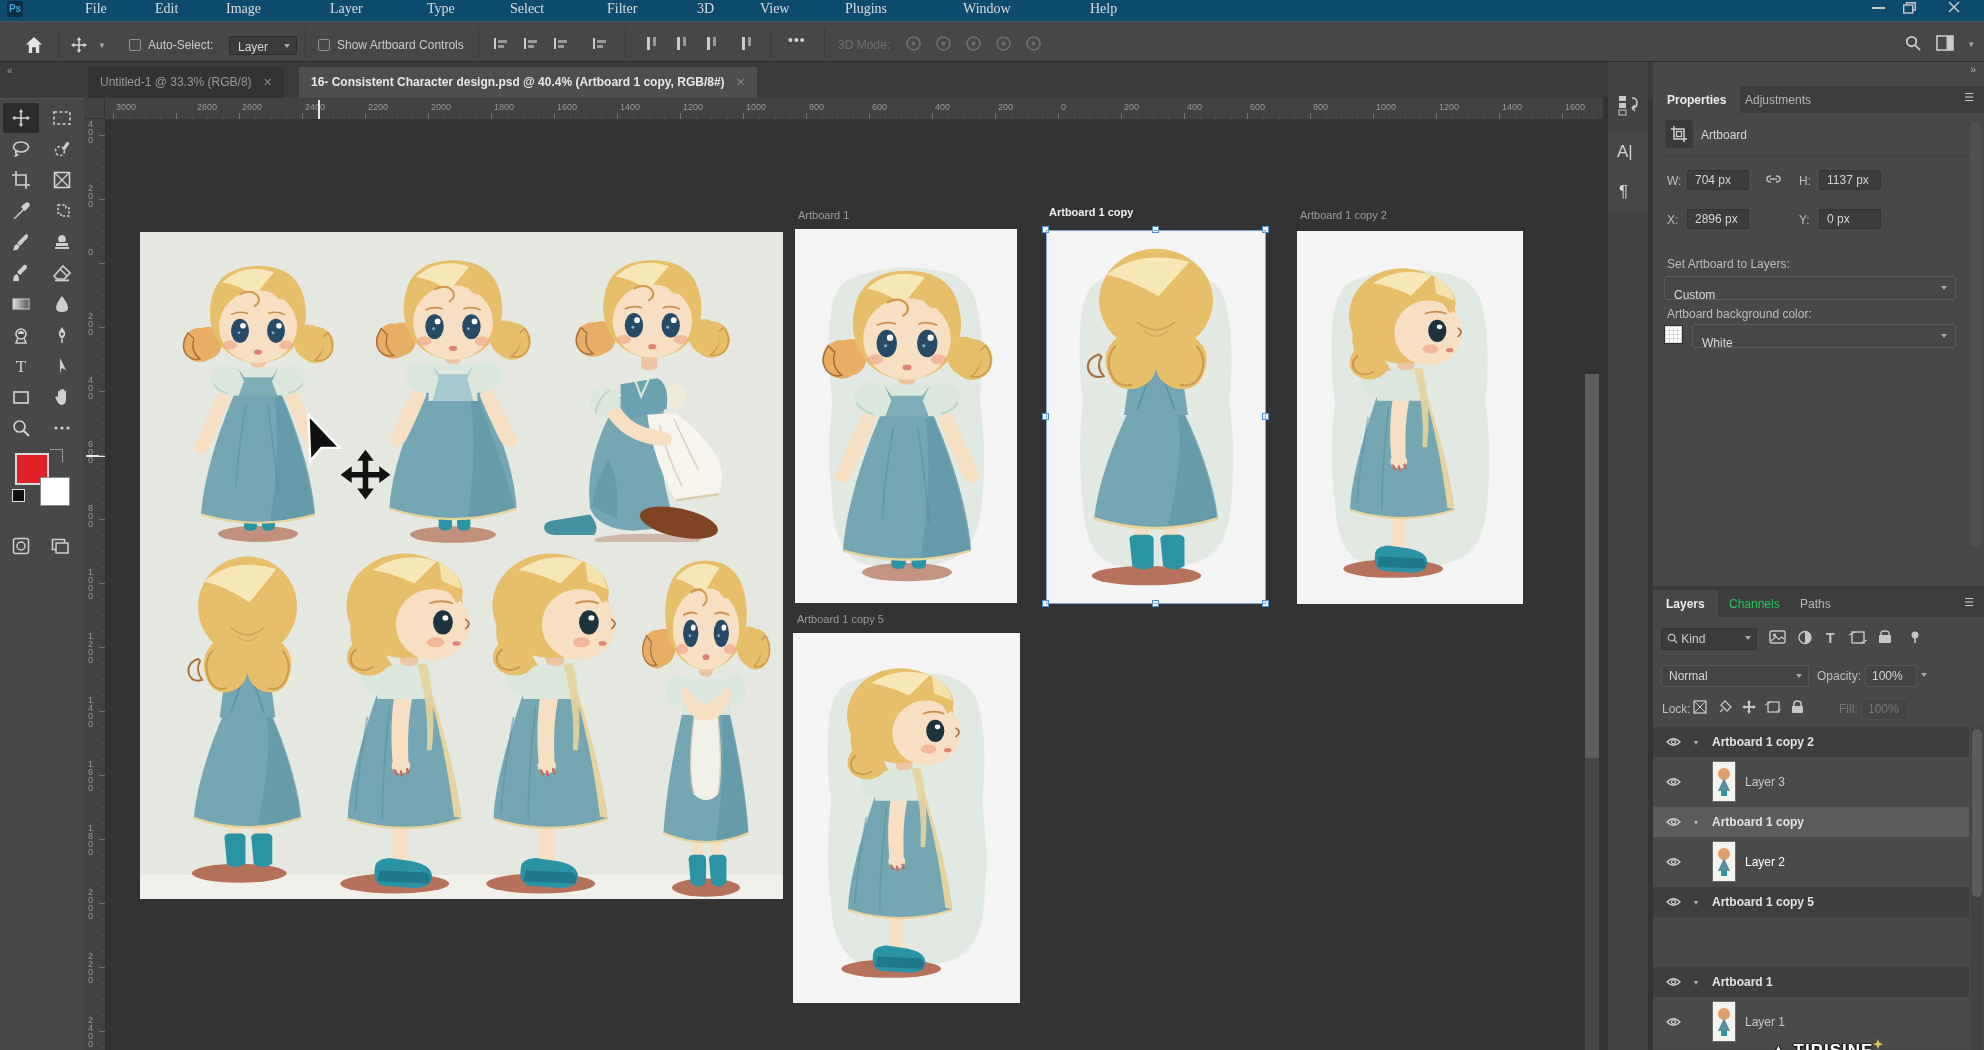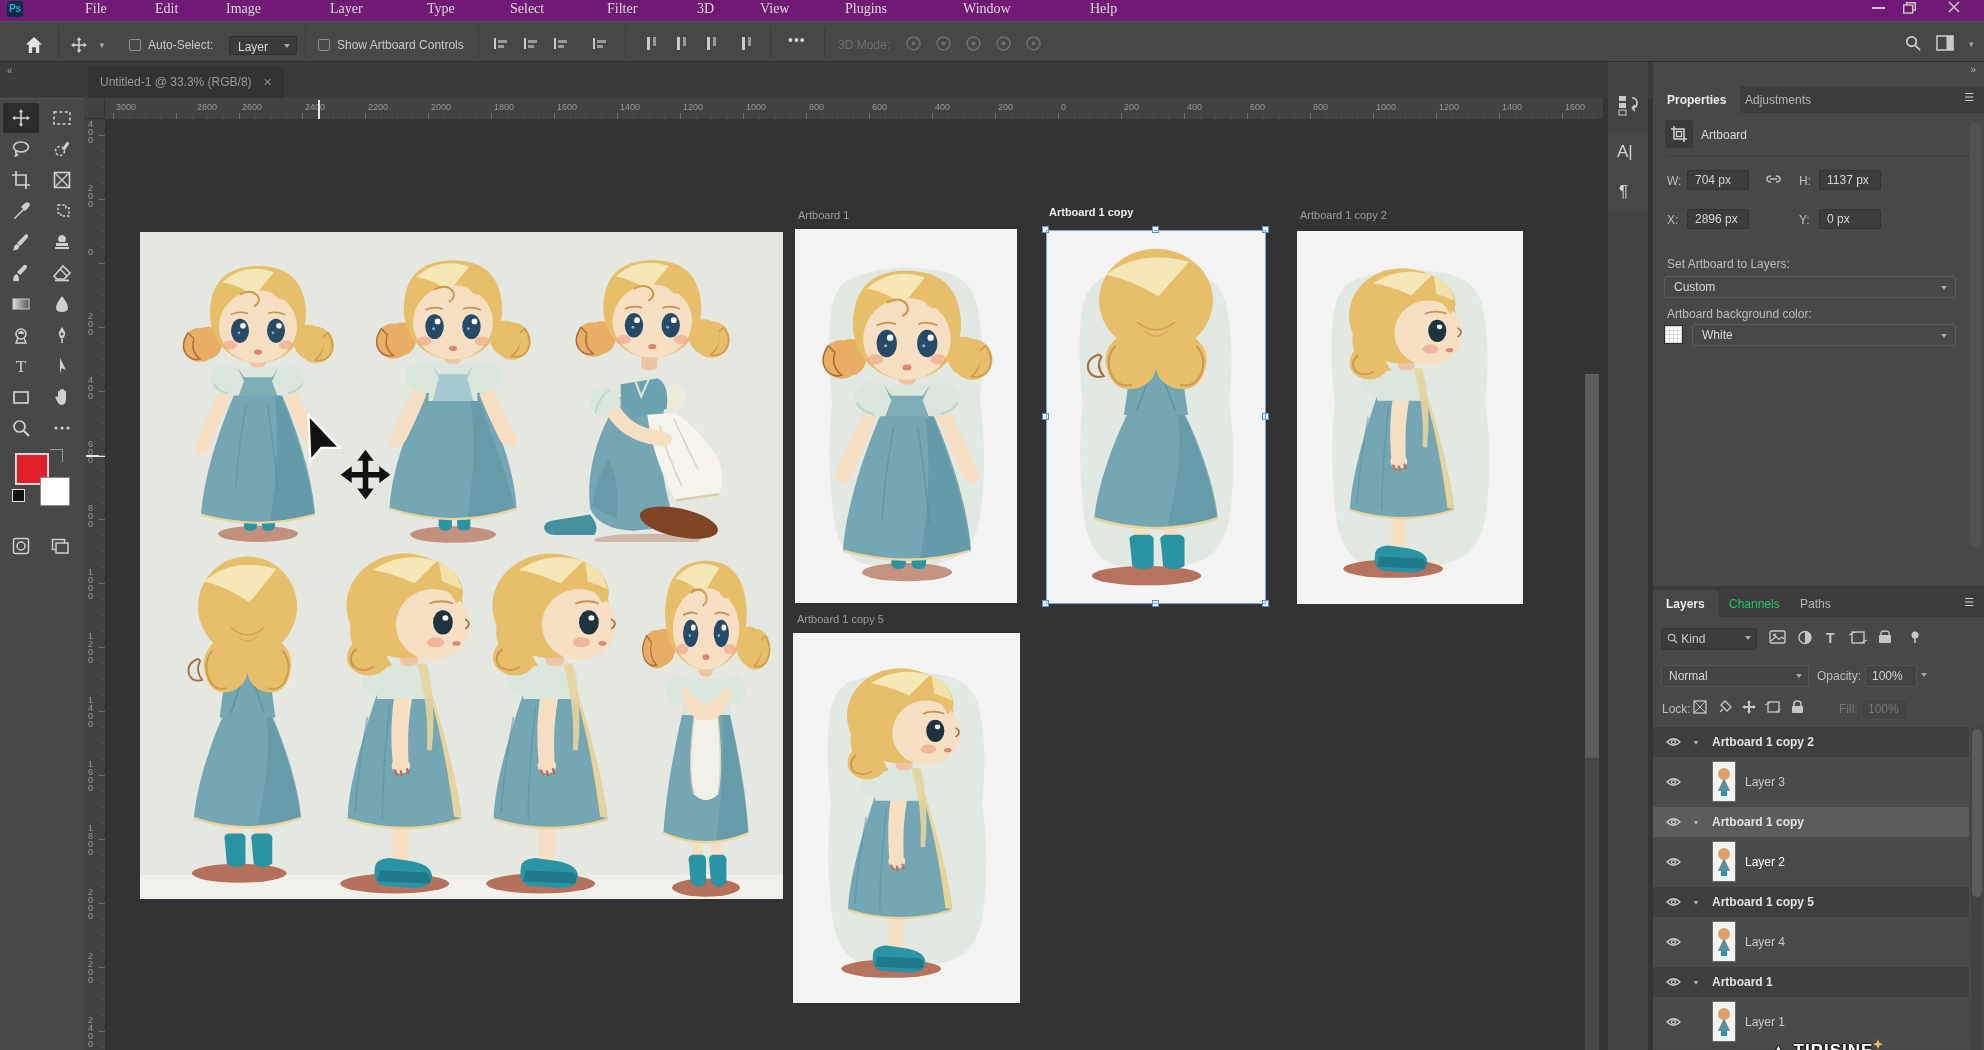--- a/index.html
+++ b/index.html
@@ -1,17 +1,17 @@
 <!DOCTYPE html>
 <html><head><meta charset="utf-8"><style>
 * { margin:0; padding:0; box-sizing:border-box; }
 html,body { width:1984px; height:1050px; overflow:hidden; }
 body { font-family:"Liberation Sans",sans-serif; background:#343435; position:relative; }
 .abs { position:absolute; }
-#menubar { position:absolute; left:0; top:0; width:1984px; height:21px; background:#701a75; color:#dcdcdc; font-size:14px; }
+#menubar { position:absolute; left:0; top:0; width:1984px; height:21px; background:#0c4a6e; color:#dcdcdc; font-size:14px; }
 #menubar .mi { position:absolute; top:1px;font-family:Liberation Serif, serif; }
 #pslogo { position:absolute; left:7px; top:1px; width:16px; height:16px; background:#0d2e44; border-radius:3px; color:#35a7e8; font-size:10px; font-weight:bold; text-align:center; line-height:16px; }
 #optbar { position:absolute; left:0; top:21px; width:1984px; height:41px; background:#474747; border-top:1px solid #535353; border-bottom:1px solid #2c2c2c; color:#c9c9c9; font-size:12px; }
 .odiv { position:absolute; top:6px; height:30px; width:1px; background:#3a3a3a; }
 .ochk { position:absolute; top:17px; width:12px; height:12px; border:1px solid #909090; background:#474747; border-radius:2px; }
 #optbar .lbl { position:absolute; top:16px; }
 #laydrop { position:absolute; left:229px; top:14px; width:68px; height:19px; background:#3b3b3b; border:1px solid #2e2e2e; border-radius:2px; color:#d8d8d8; padding:3px 8px; font-size:12px; }
 #laydrop:after { content:""; position:absolute; right:6px; top:7px; border-left:3.5px solid transparent; border-right:3.5px solid transparent; border-top:4px solid #a8a8a8; }
 #tabstrip { position:absolute; left:0; top:62px; width:1984px; height:36px; background:#3b3b3b; }
 .tab { position:absolute; top:5px; height:31px; font-size:12px; padding:8px 12px 0 12px; }
@@ -37,21 +37,21 @@
 .blabel { position:absolute; font-size:11px; color:#9b9b9b; }
 .blabel.sel { color:#f0f0f0; font-weight:bold; }
 #vsbthumb { position:absolute; left:1480px; top:255px; width:14px; height:384px; background:#5d5d5d; }
 #vsbtrack { position:absolute; left:1480px; top:639px; width:14px; height:292px; background:#474747; }
 .handle { position:absolute; width:7px; height:7px; background:#f5f5f5; border:1px solid #4a90d9; }
 #iconstrip { position:absolute; left:1608px; top:62px; width:40px; height:988px; background:#434343; }
 #panelwrap { position:absolute; left:1653px; top:62px; width:331px; height:988px; background:#484848; font-size:12px; }
 .ptab { position:absolute; top:0; height:27px; padding-top:7px; font-size:12px; }
 .inbox { position:absolute; background:#3c3c3c; border:1px solid #333; border-radius:2px; color:#d6d6d6; font-size:12px; padding:2px 7px; height:20px; }
 .plabel { position:absolute; color:#bdbdbd; font-size:12px; }
-.pdrop { position:absolute; background:#474747; border:1px solid #5c5c5c; border-radius:3px; color:#d9d9d9; font-size:12px; padding:3px 9px; height:22px; }
+.pdrop { position:absolute; background:#474747; border:1px solid #5c5c5c; border-radius:3px; color:#d9d9d9; font-size:12px; padding:11px 9px; height:22px; }
 .pdrop:after { content:""; position:absolute; right:8px; top:9px; border-left:3.5px solid transparent; border-right:3.5px solid transparent; border-top:4px solid #a8a8a8; }
 .lrow { position:absolute; left:0; width:316px; color:#d2d2d2; font-size:12px; }
 .eye { position:absolute; left:13px; }
 .chev { position:absolute; left:41px; color:#b5b5b5; font-size:8px; }
 .lthumb { position:absolute; left:60px; top:5px; width:22px; height:39px; background:#f2f2f2; outline:1px solid #6a6a6a; }
 </style></head><body>
 
 <div id="menubar">
     <div id="pslogo">Ps</div>
 <div class="mi" style="left:85px">File</div>
@@ -157,20 +157,21 @@
       <path d="M11 11 L16 16" stroke="#c9c9c9" stroke-width="2"></path>
     </svg>
 <svg class="abs" style="left:1936px;top:13px" width="18" height="16" viewBox="0 0 18 16">
       <rect x="1" y="1" width="16" height="14" fill="none" stroke="#c9c9c9" stroke-width="1.6"></rect>
       <rect x="10.5" y="1" width="6.5" height="14" fill="#c9c9c9"></rect>
     </svg>
 <div class="abs" style="left:1969px;top:17px;color:#a8a8a8;font-size:9px">▾</div>
 </div>
 <div id="tabstrip">
 <div id="tab1" class="tab">Untitled-1 @ 33.3% (RGB/8) <span class="tabx">✕</span></div>
+<div id="tab2" class="tab">16- Consistent Character design.psd @ 40.4% (Artboard 1 copy, RGB/8#) <span class="tabx">✕</span></div>
 </div>
 <div id="collapse">«</div>
 <div id="hruler">
 <div class="tick" style="left:8px"></div>
 <div class="rnum" style="left:11px">3000</div>
 <div class="tick" style="left:71px"></div>
 <div class="rnum" style="left:92px">2800</div>
 <div class="tick" style="left:134px"></div>
 <div class="rnum" style="left:137px">2600</div>
 <div class="tick" style="left:197px"></div>
@@ -967,33 +968,20 @@
 <div class="abs" style="left:92px;top:18px;color:#ffffff">Layer 2</div>
 </div>
 <div class="lrow" style="top:297px;height:30px;background:#3e3e3e">
 <svg class="eye" style="top:10px" width="15" height="10" viewBox="0 0 15 10">
           <path d="M1 5 Q7.5 -1.5 14 5 Q7.5 11.5 1 5 Z" fill="none" stroke="#cfcfcf" stroke-width="1.3"></path>
           <circle cx="7.5" cy="5" r="2" fill="none" stroke="#cfcfcf" stroke-width="1.2"></circle>
         </svg>
 <div class="chev" style="top:11px">▾</div>
 <div class="abs" style="left:59px;top:8px;font-weight:bold;color:#e2e2e2">Artboard 1 copy 5</div>
 </div>
-<div class="lrow" style="top:327px;height:50px;background:#4a4a4a">
-<svg class="eye" style="top:20px" width="15" height="10" viewBox="0 0 15 10">
-          <path d="M1 5 Q7.5 -1.5 14 5 Q7.5 11.5 1 5 Z" fill="none" stroke="#cfcfcf" stroke-width="1.3"></path>
-          <circle cx="7.5" cy="5" r="2" fill="none" stroke="#cfcfcf" stroke-width="1.2"></circle>
-        </svg>
-<div class="lthumb"><svg width="22" height="39" viewBox="0 0 22 39">
-            <rect width="22" height="39" fill="#f4f3ef"></rect>
-            <circle cx="11" cy="12" r="6" fill="#dfa06c"></circle>
-            <path d="M5 29 L11 16 L17 29 Z" fill="#578fa0"></path>
-            <rect x="8" y="29" width="6" height="5" fill="#2b94a4"></rect>
-          </svg></div>
-<div class="abs" style="left:92px;top:18px;color:#c9c9c9">Layer 4</div>
-</div>
 <div class="lrow" style="top:377px;height:30px;background:#3e3e3e">
 <svg class="eye" style="top:10px" width="15" height="10" viewBox="0 0 15 10">
           <path d="M1 5 Q7.5 -1.5 14 5 Q7.5 11.5 1 5 Z" fill="none" stroke="#cfcfcf" stroke-width="1.3"></path>
           <circle cx="7.5" cy="5" r="2" fill="none" stroke="#cfcfcf" stroke-width="1.2"></circle>
         </svg>
 <div class="chev" style="top:11px">▾</div>
 <div class="abs" style="left:59px;top:8px;font-weight:bold;color:#e2e2e2">Artboard 1</div>
 </div>
 <div class="lrow" style="top:407px;height:50px;background:#4a4a4a">
 <svg class="eye" style="top:20px" width="15" height="10" viewBox="0 0 15 10">

